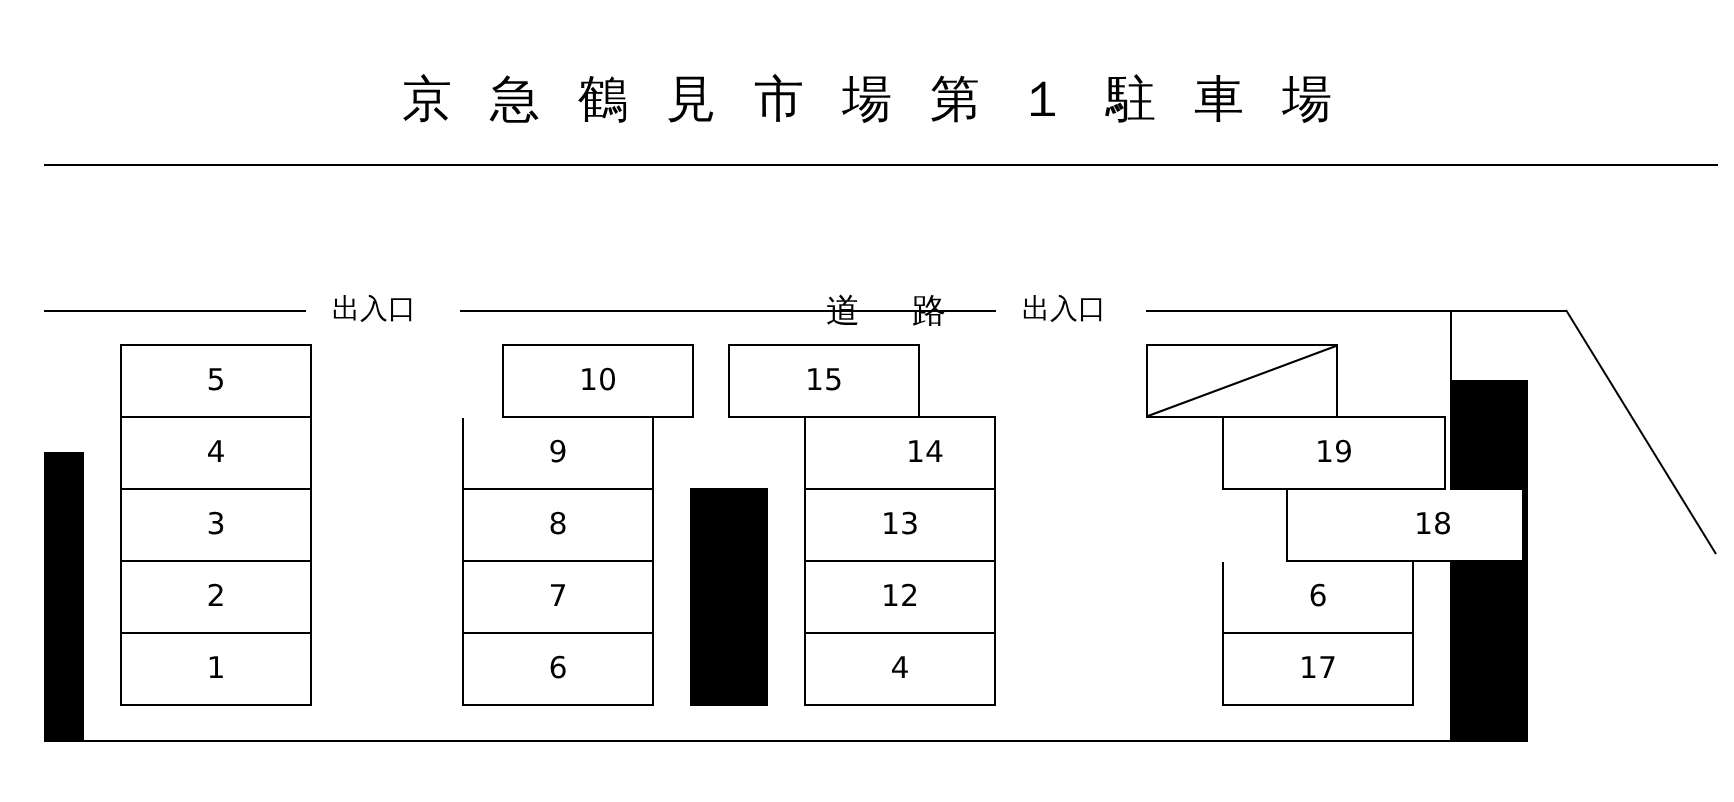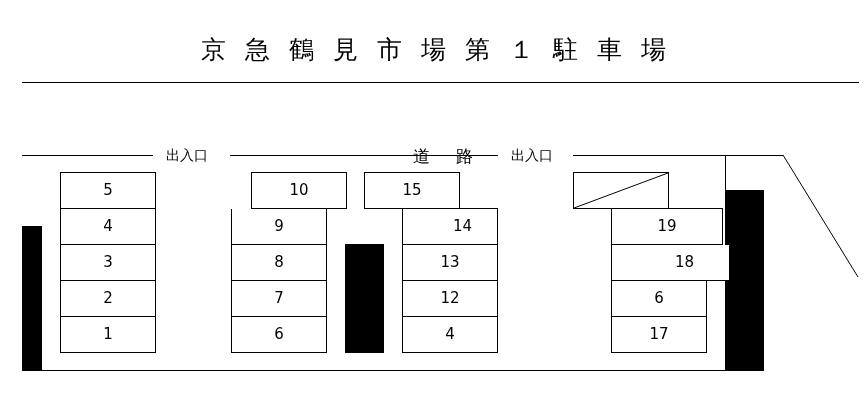--- a/index.html
+++ b/index.html
@@ -59,15 +59,15 @@
 <div class="space" style="left:364px; top:172px; width:96px; height:37px;text-align:center;">15</div>
 
 <div class="space" style="left:402px; top:208px; width:96px; height:37px;padding-left:25px;">14</div>
 <div class="space stack" style="left:402px; top:245px; width:96px; height:36px;">13</div>
 <div class="space stack" style="left:402px; top:281px; width:96px; height:36px;">12</div>
 <div class="space stack" style="left:402px; top:317px; width:96px; height:36px;">4</div>
 
 <div class="space" style="left:573px; top:172px; width:96px; height:37px; background:transparent;"></div>
 
 <div class="space" style="left:611px; top:208px; width:112px; height:37px;">19</div>
-<div class="space stack" style="left:611px; top:245px; width:119px; height:36px;padding-left:28px;">18</div>
+<div class="space stack" style="left:643px; top:245px; width:119px; height:36px;padding-left:28px;">18</div>
 <div class="space stack" style="left:611px; top:281px; width:96px; height:36px;">6</div>
 <div class="space stack" style="left:611px; top:317px; width:96px; height:36px;">17</div>
 
 </body></html>

